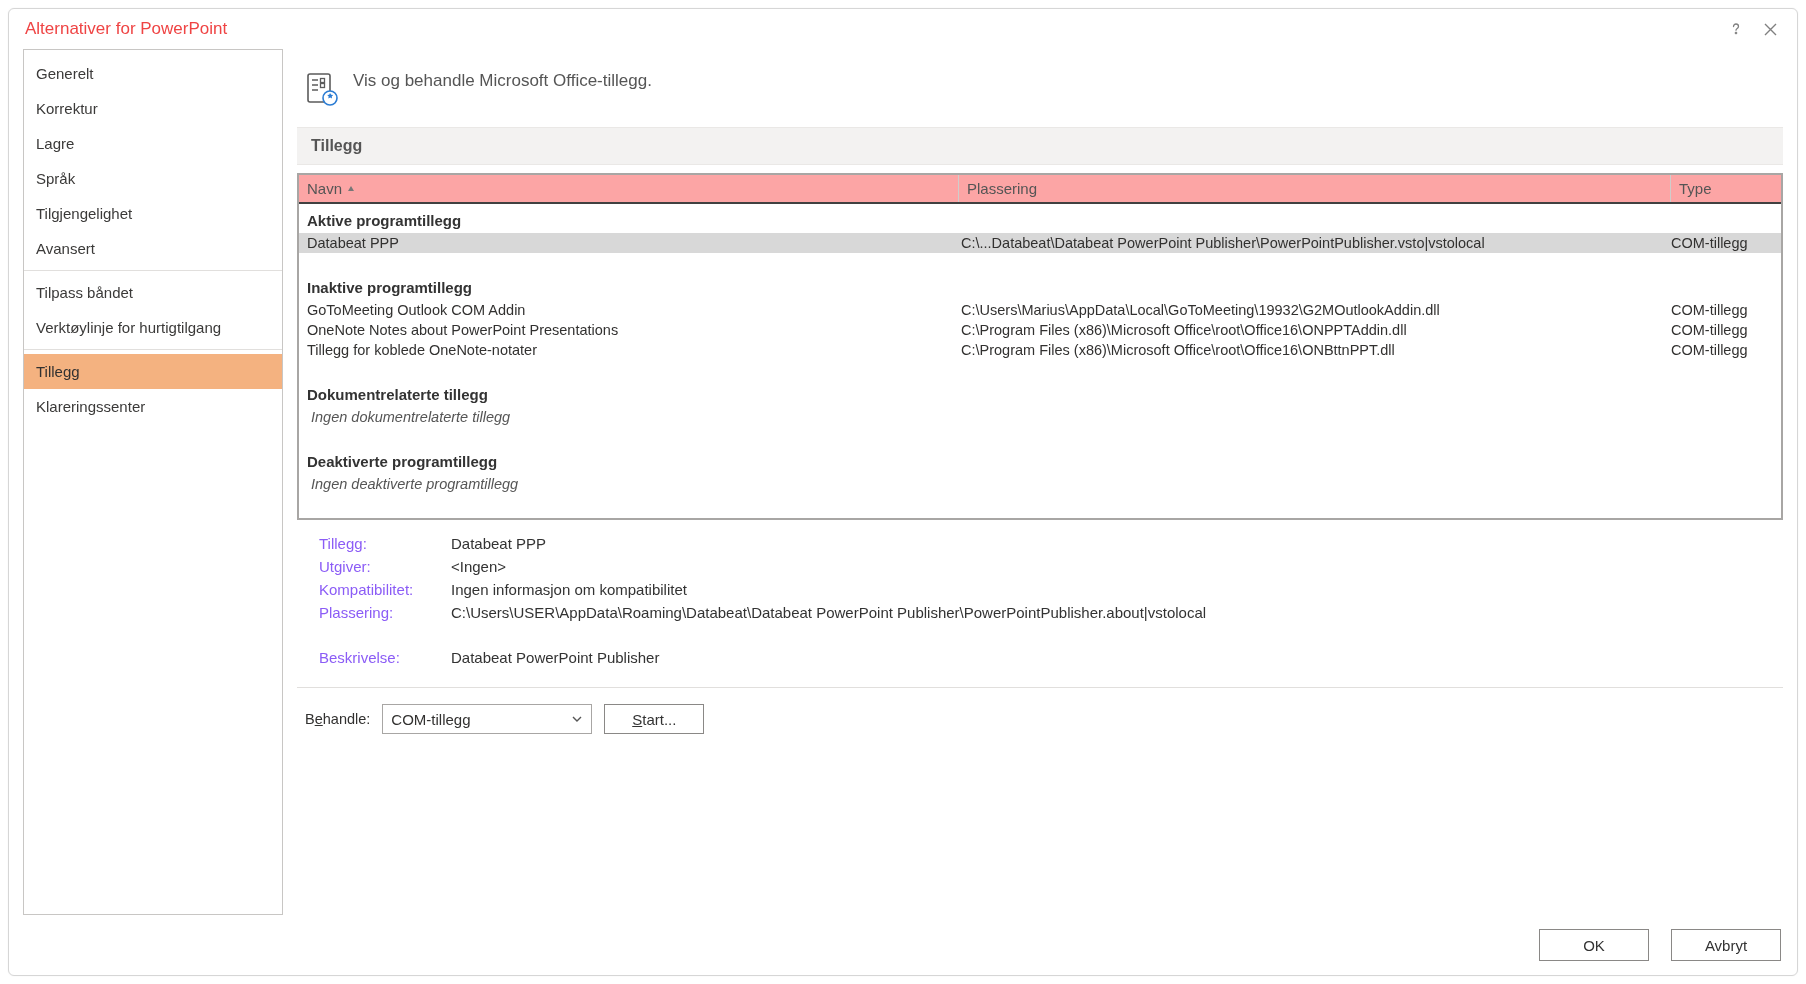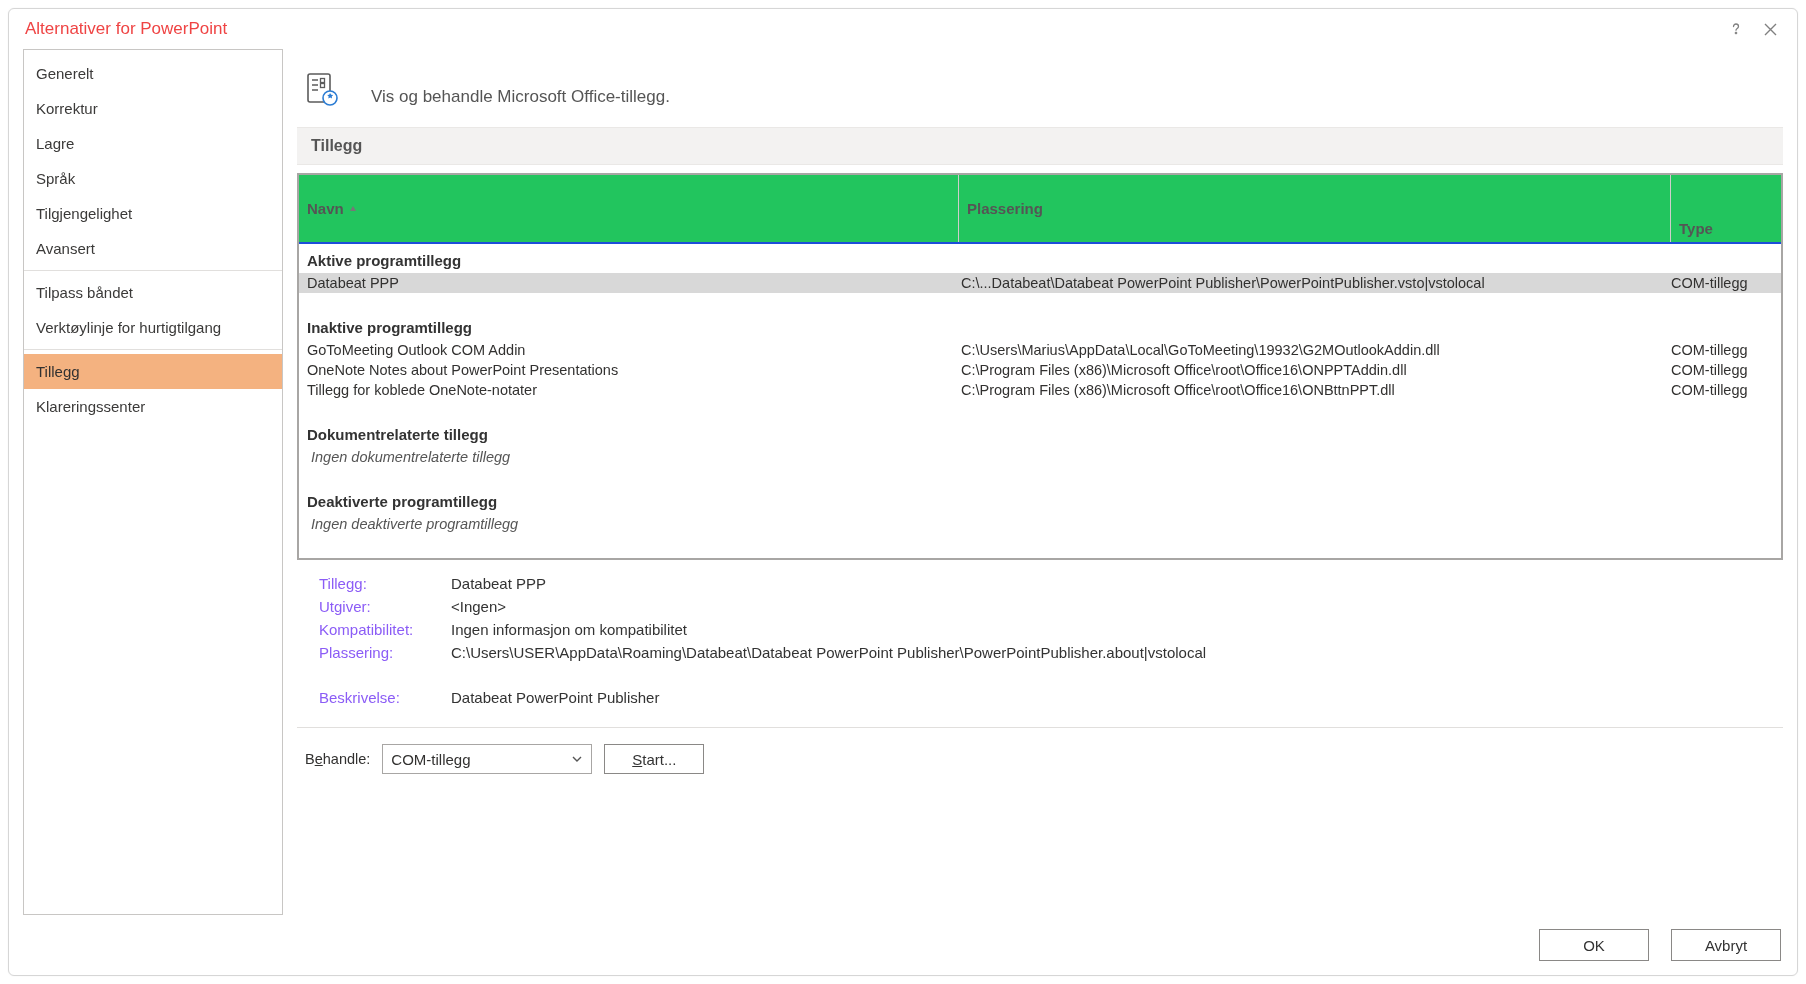--- a/index.html
+++ b/index.html
@@ -83,22 +83,22 @@
 
   
   .main {
     flex: 1;
     display: flex;
     flex-direction: column;
     min-width: 0;
   }
   .page-heading {
     display: flex;
-    align-items: flex-end;
-    gap: 30px;
+    align-items: flex-start;
+    gap: 12px;
     padding: 22px 8px 20px 8px;
   }
   .page-heading .icon-box {
     width: 36px; height: 36px;
     display:flex; align-items:center; justify-content:center;
   }
   .page-heading h1 {
     font-size: 17px;
     font-weight: 400;
     color: #555;
@@ -116,32 +116,31 @@
   }
 
   .list-wrap {
     border: 2px solid #a8a6a4;
     margin-top: 8px;
     display: flex;
     flex-direction: column;
   }
   .list-header {
     display: flex;
-    background: #22c55e;
-    border-bottom: 2px solid #1d4ed8;
-    font-weight: bold;
+    background: #fca5a5;
+    border-bottom: 2px solid #404040;
   }
   .list-header .col {
     padding: 5px 8px;
     font-size: 15px;
     color: #555;
     border-right: 1px solid #cfcdcb;
     display:flex; align-items:center; gap:4px;
   }
-  .list-header .col:last-child { border-right: none; margin-top: 40px; }
+  .list-header .col:last-child { border-right: none; }
   .col-name { flex: 0 0 660px; }
   .col-loc  { flex: 1 1 auto; }
   .col-type { flex: 0 0 110px; }
 
   .list-body {
     padding: 4px 0 24px 0;
   }
   .group-title {
     font-weight: 700;
     padding: 4px 8px;

